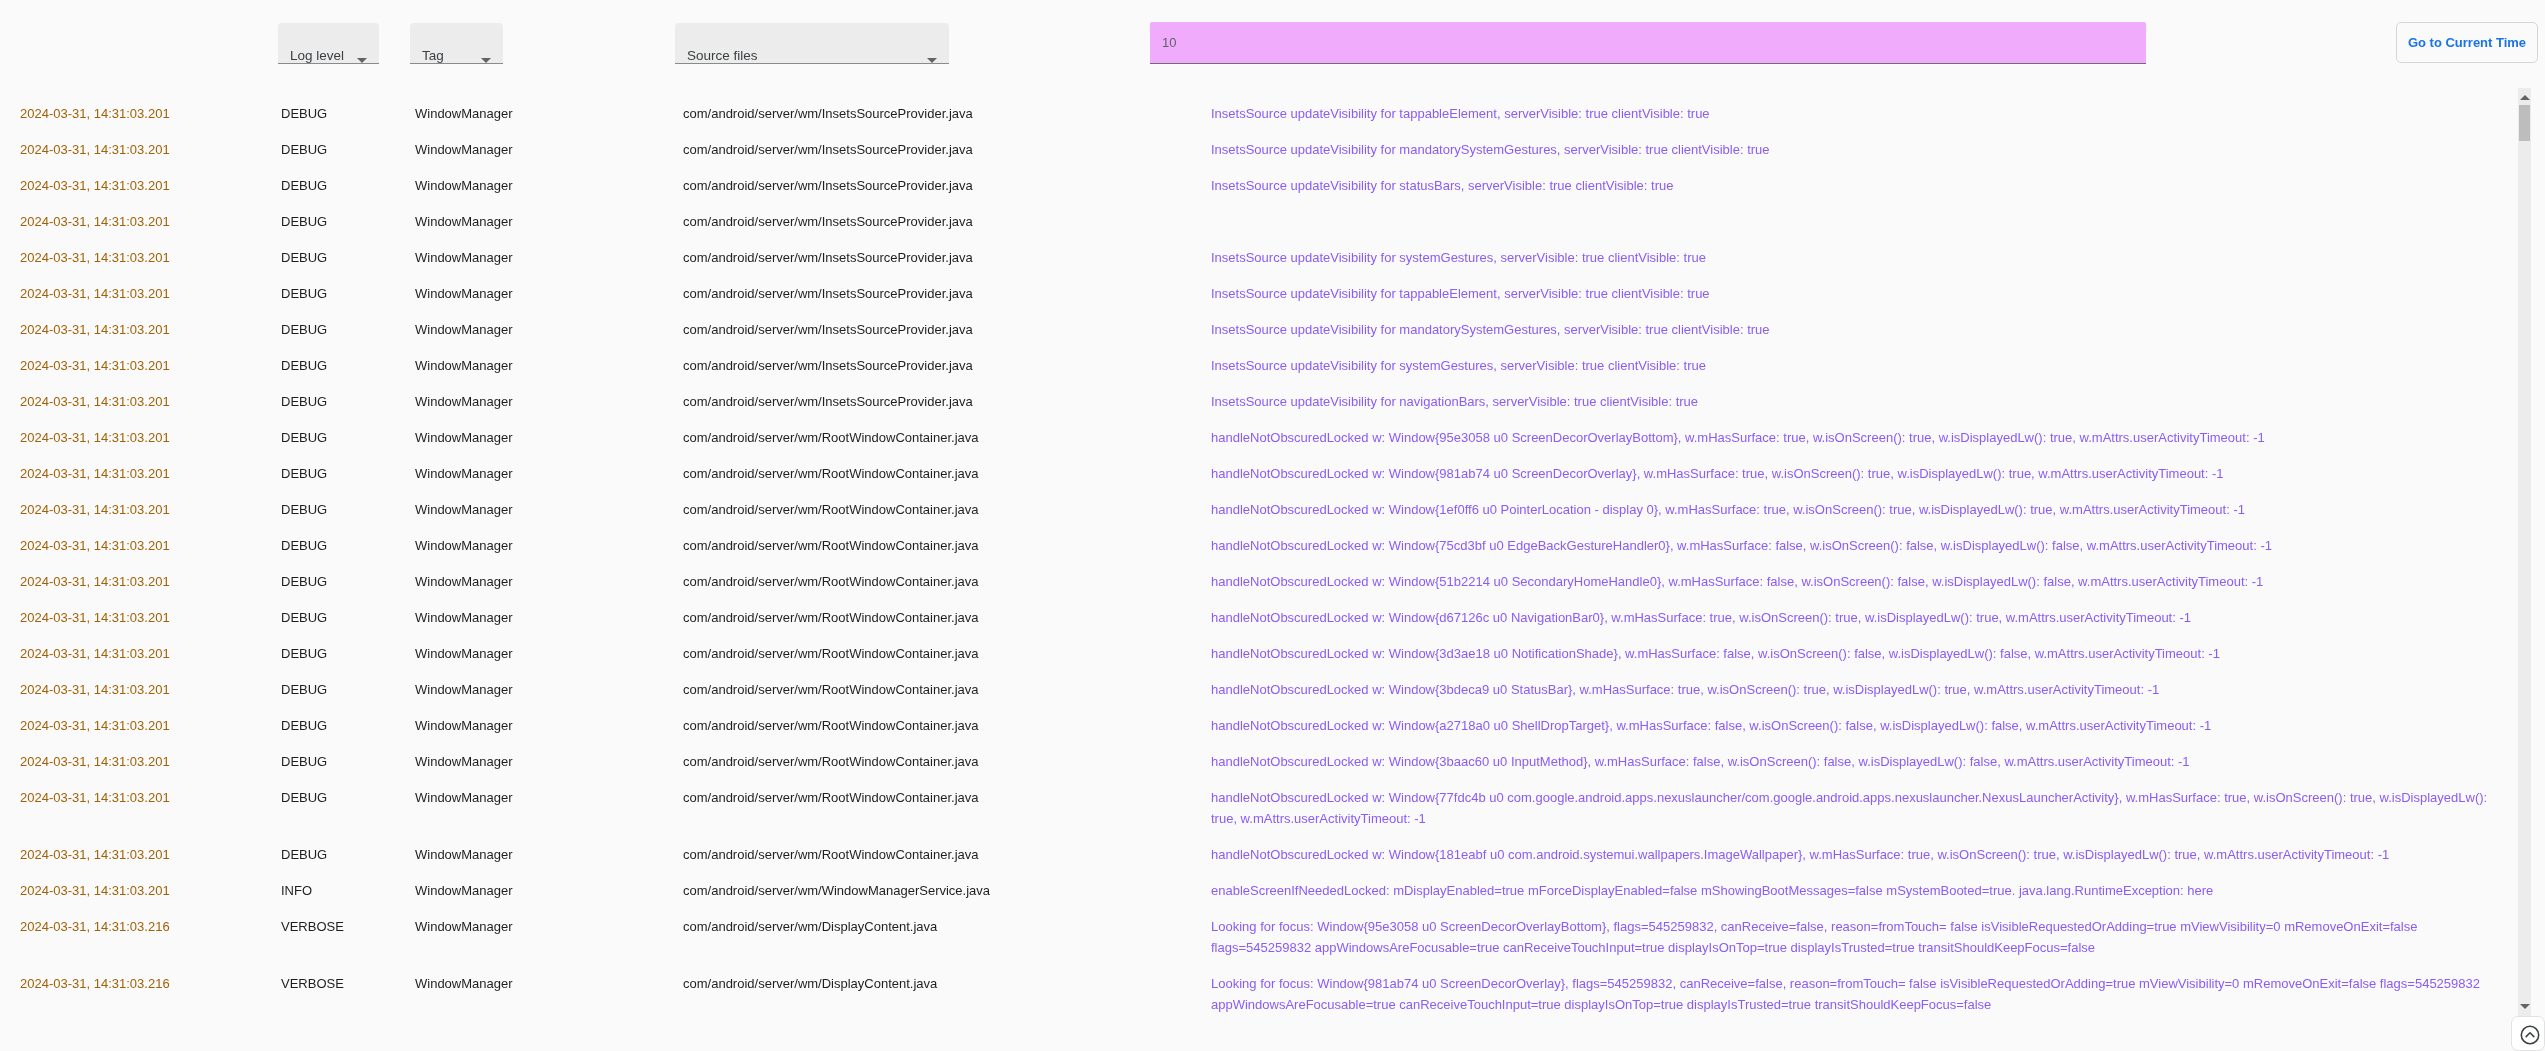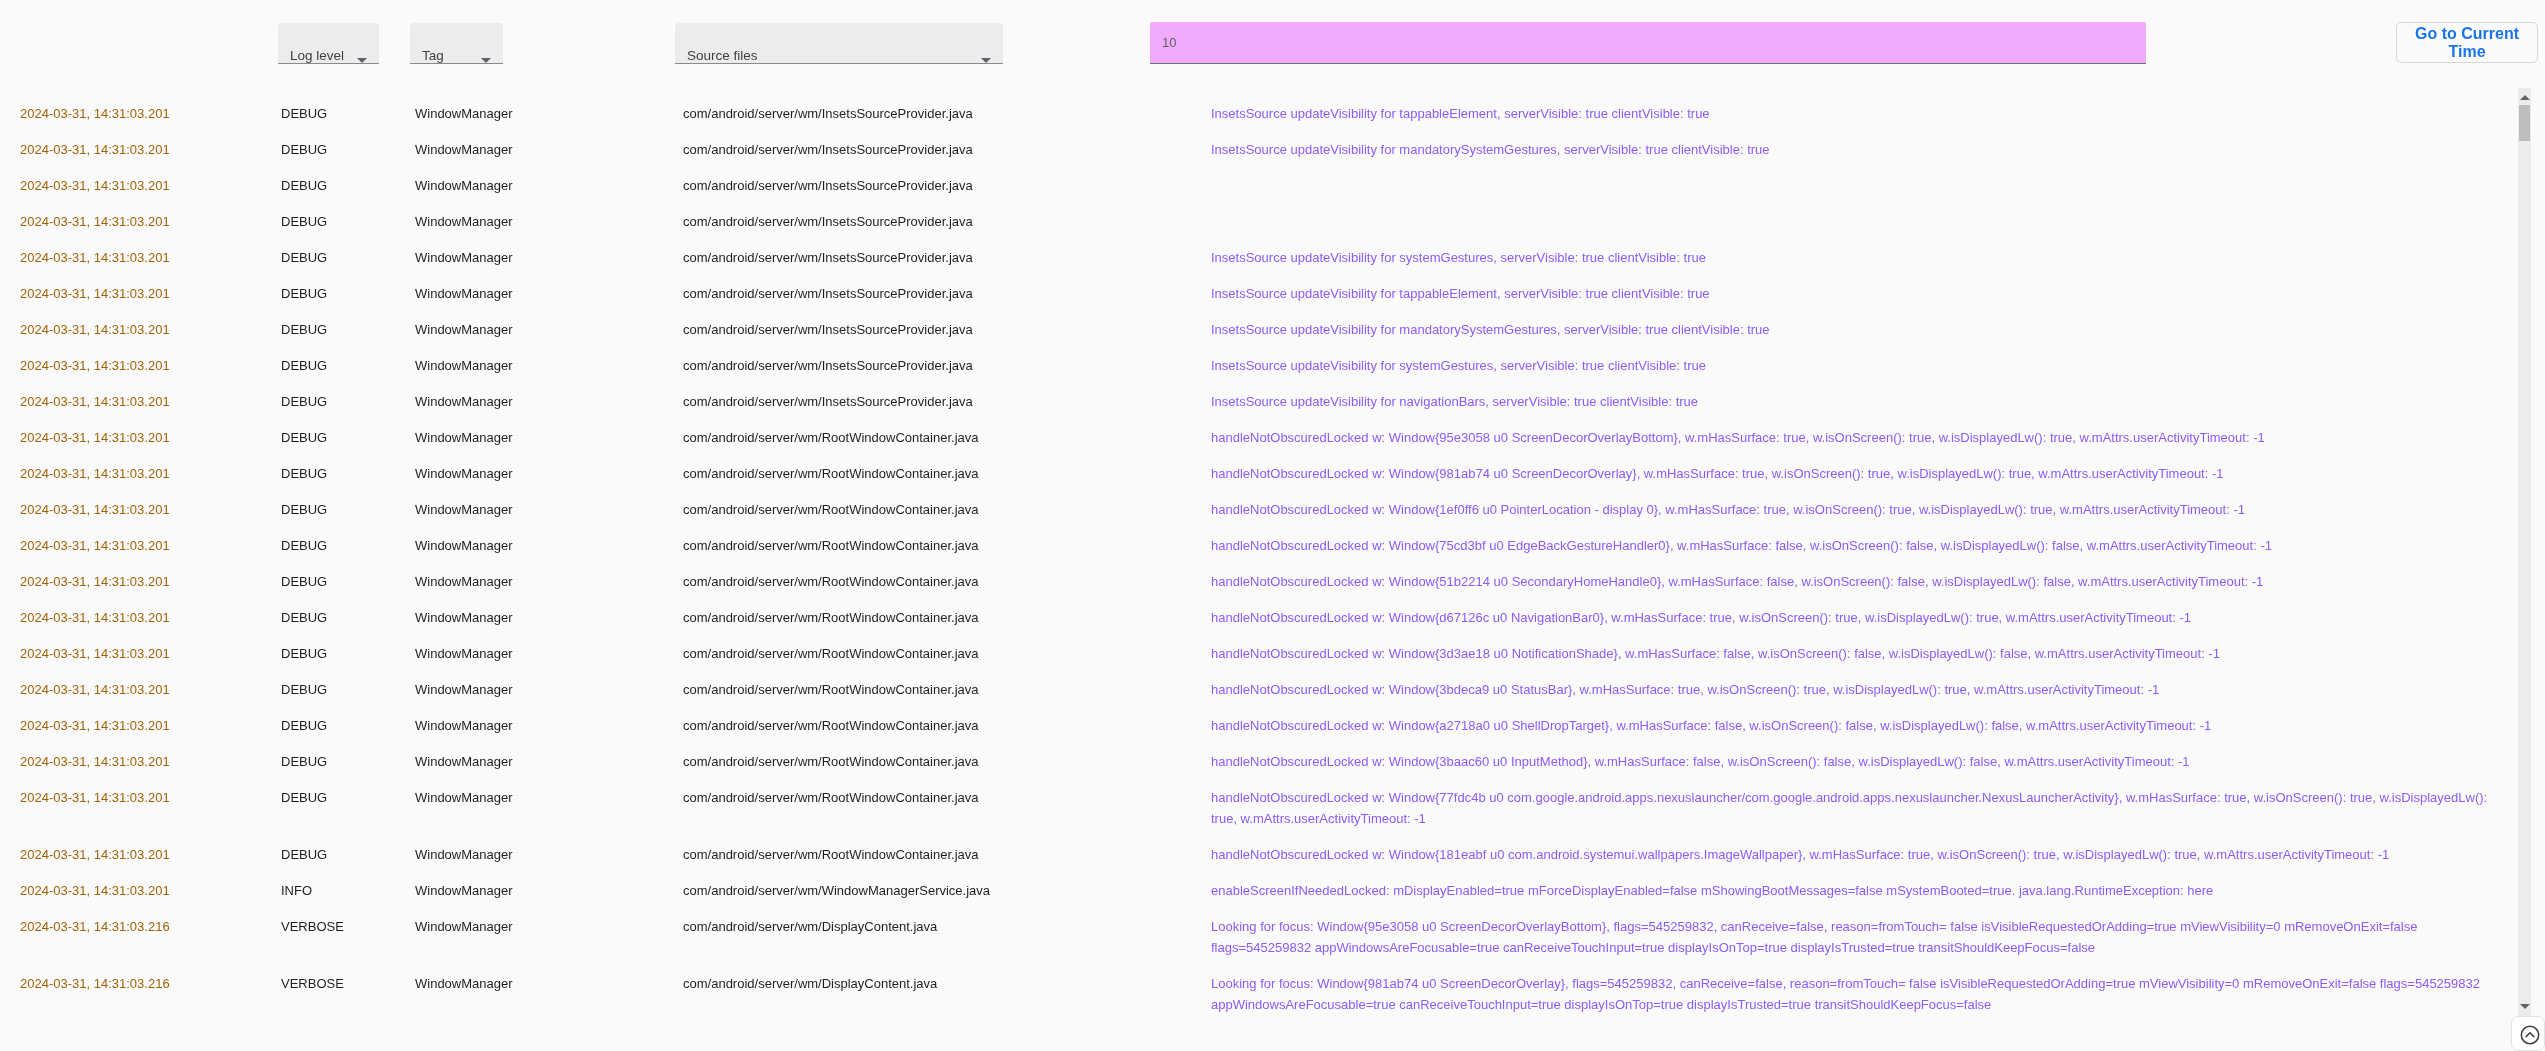--- a/index.html
+++ b/index.html
@@ -26,37 +26,37 @@
     cursor:pointer;
   }
   .mat-select .caret {
     width:0; height:0; margin-left:auto;
     border-left:5px solid transparent;
     border-right:5px solid transparent;
     border-top:5px solid #5f6368;
   }
   .sel-log-level { left:278px; width:101px; }
   .sel-tag      { left:410px; width:93px; }
-  .sel-sources  { left:675px; width:328px; }
+  .sel-sources  { left:675px; width:274px; }
 
   .lines-input {
     position:absolute; left:1150px; top:22px; width:996px; height:42px;
     background:#f0abfc;
     border:none; border-bottom:1px solid #6f6f6f;
     border-radius:2px 2px 0 0;
     padding:0 12px;
     font-family:inherit; font-size:13px; color:#5f6368;
     outline:none;
   }
 
   .goto-btn {
     position:absolute; left:2396px; top:22px; width:142px; height:41px;
     background:#fafafa;
     border:1px solid #d6d6d6; border-radius:5px;
-    font-family:inherit; font-size:16px; font-weight:bold;
+    font-family:inherit; font-size:13px; font-weight:bold;
     color:#1a73e8;
     cursor:pointer;
     text-align:center;
   }
 
   
   .log-list {
     position:absolute; top:95px; left:0; right:28px; bottom:0;
     overflow:hidden;
   }
@@ -141,20 +141,21 @@
     <div class="cell-tag">WindowManager</div>
     <div class="cell-src">com/android/server/wm/InsetsSourceProvider.java</div>
     <div class="cell-msg">InsetsSource updateVisibility for mandatorySystemGestures, serverVisible: true clientVisible: true</div>
   </div>
 
   <div class="row">
     <a class="cell-ts" href="#">2024-03-31, 14:31:03.201</a>
     <div class="cell-level">DEBUG</div>
     <div class="cell-tag">WindowManager</div>
     <div class="cell-src">com/android/server/wm/InsetsSourceProvider.java</div>
+    <div class="cell-msg">InsetsSource updateVisibility for statusBars, serverVisible: true clientVisible: true</div>
   </div>
 
   <div class="row">
     <a class="cell-ts" href="#">2024-03-31, 14:31:03.201</a>
     <div class="cell-level">DEBUG</div>
     <div class="cell-tag">WindowManager</div>
     <div class="cell-src">com/android/server/wm/InsetsSourceProvider.java</div>
   </div>
 
   <div class="row">

